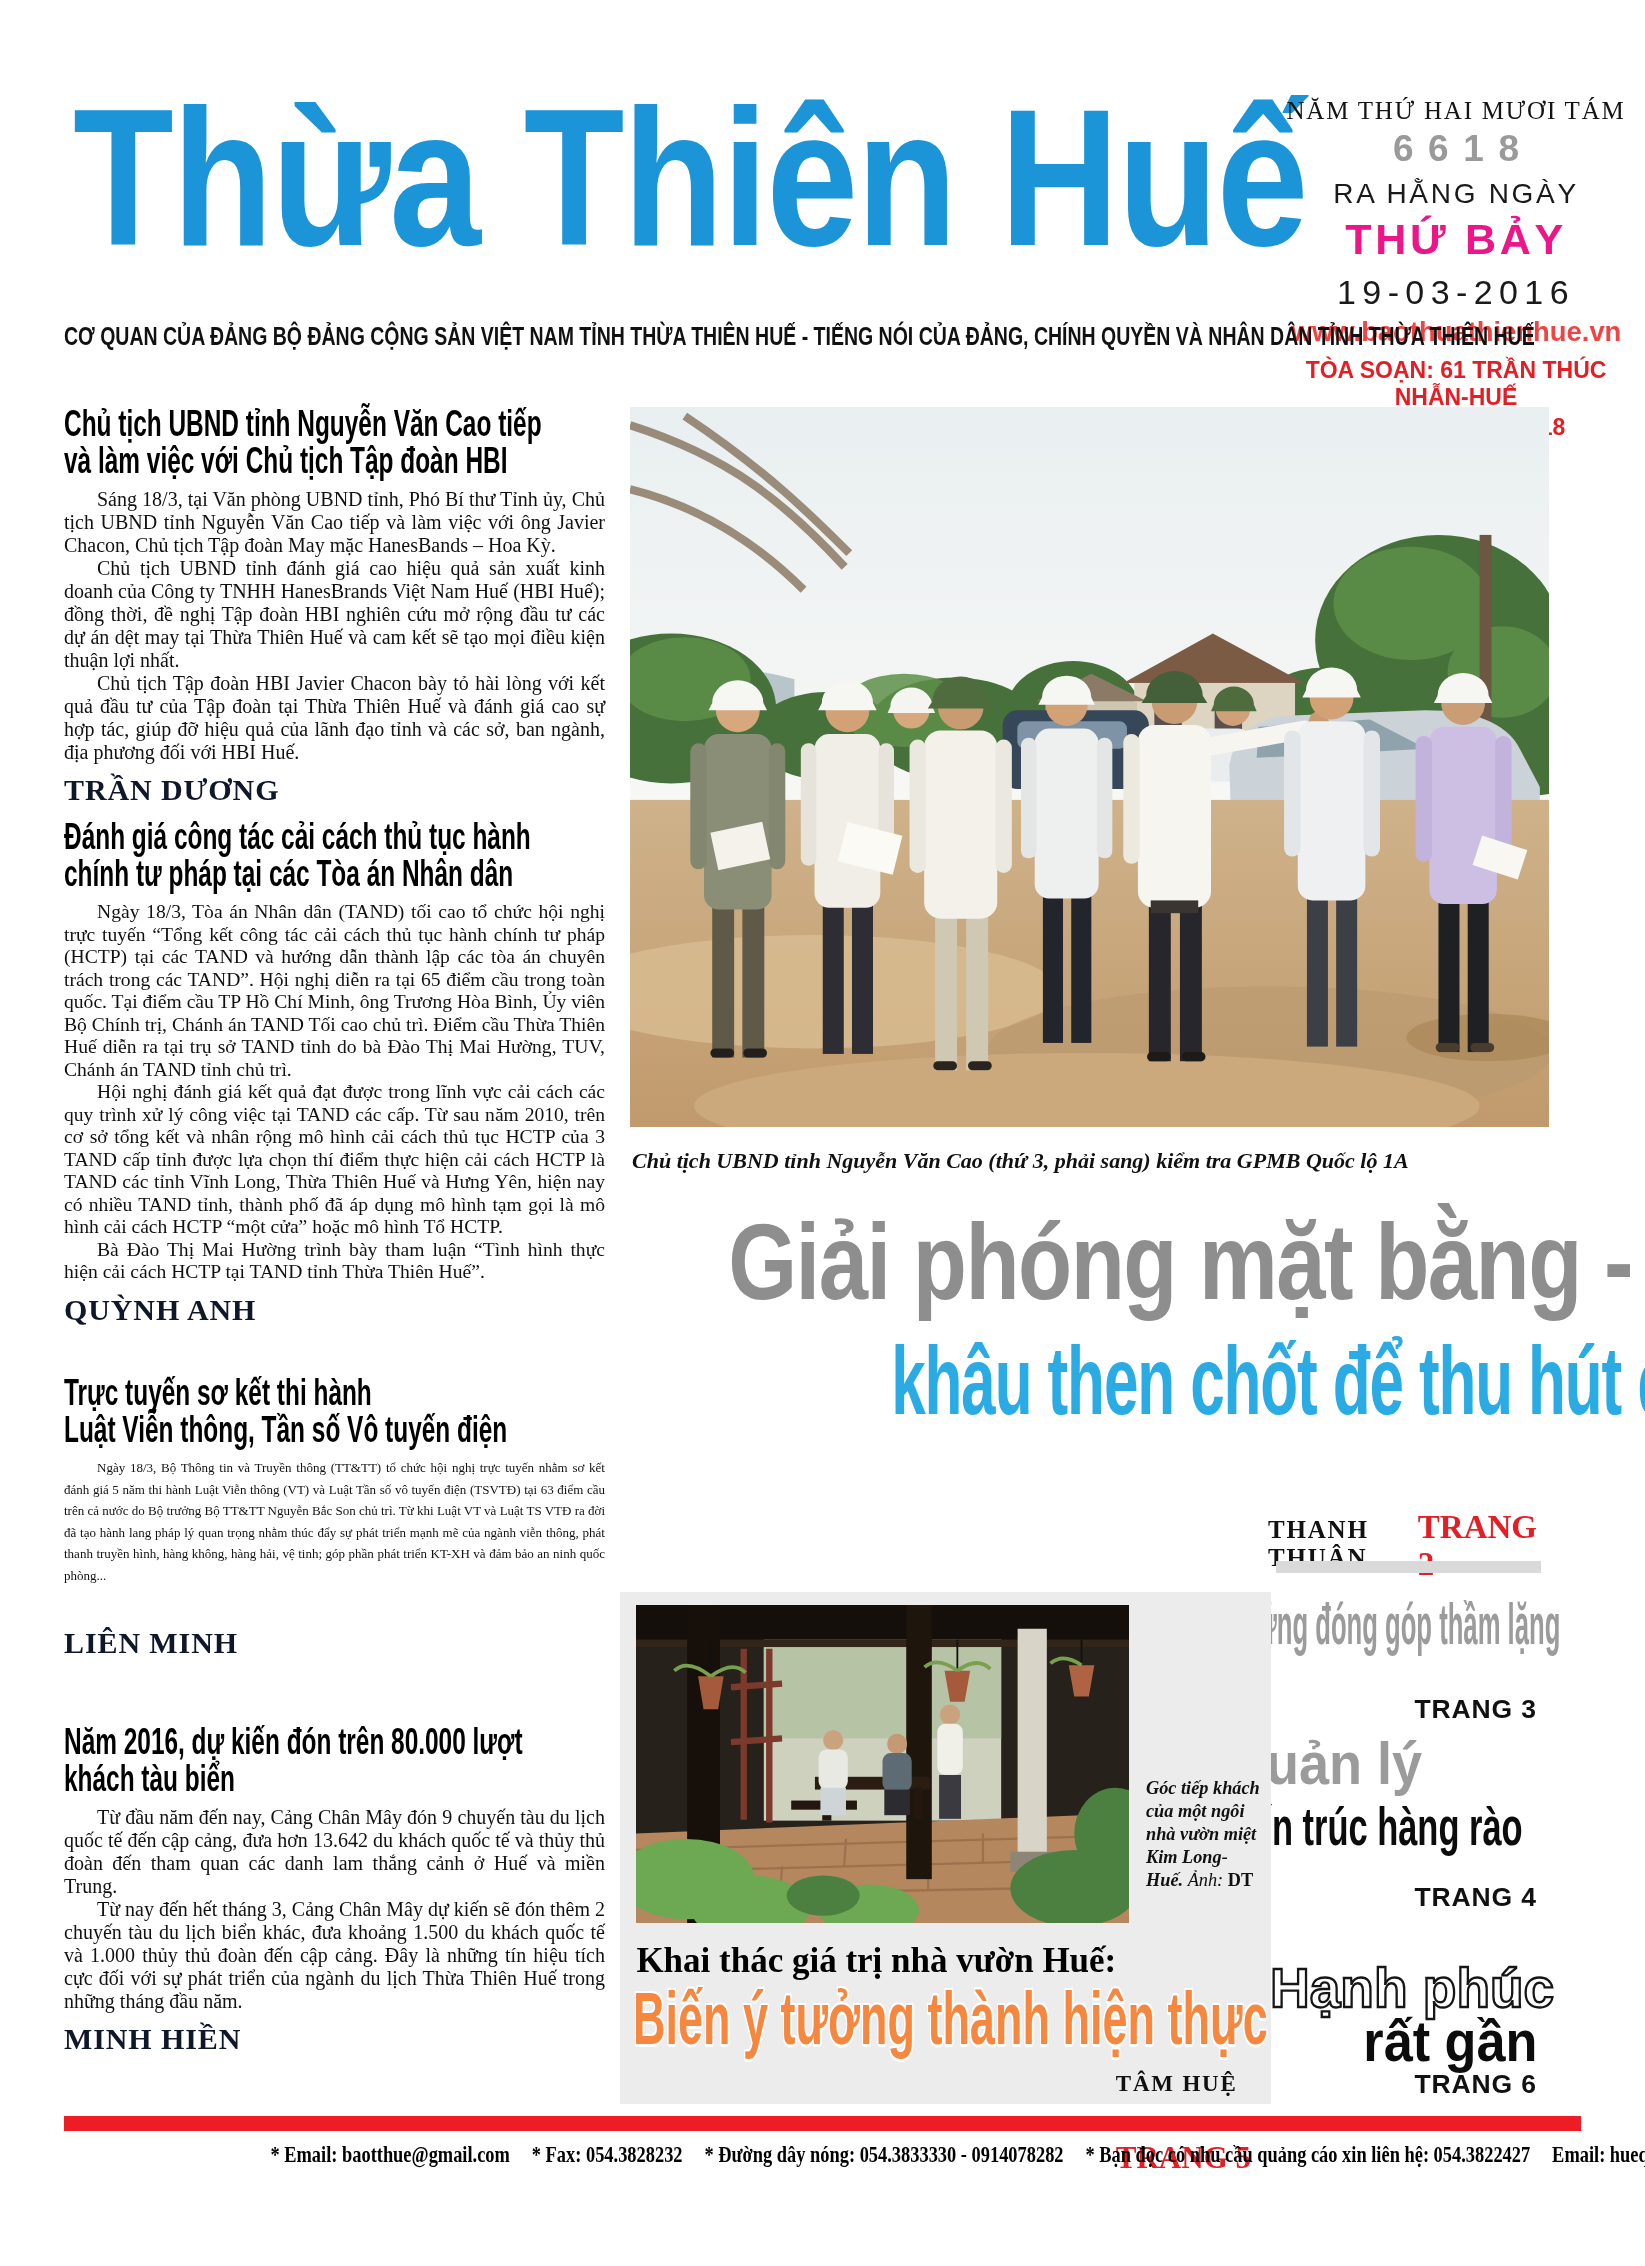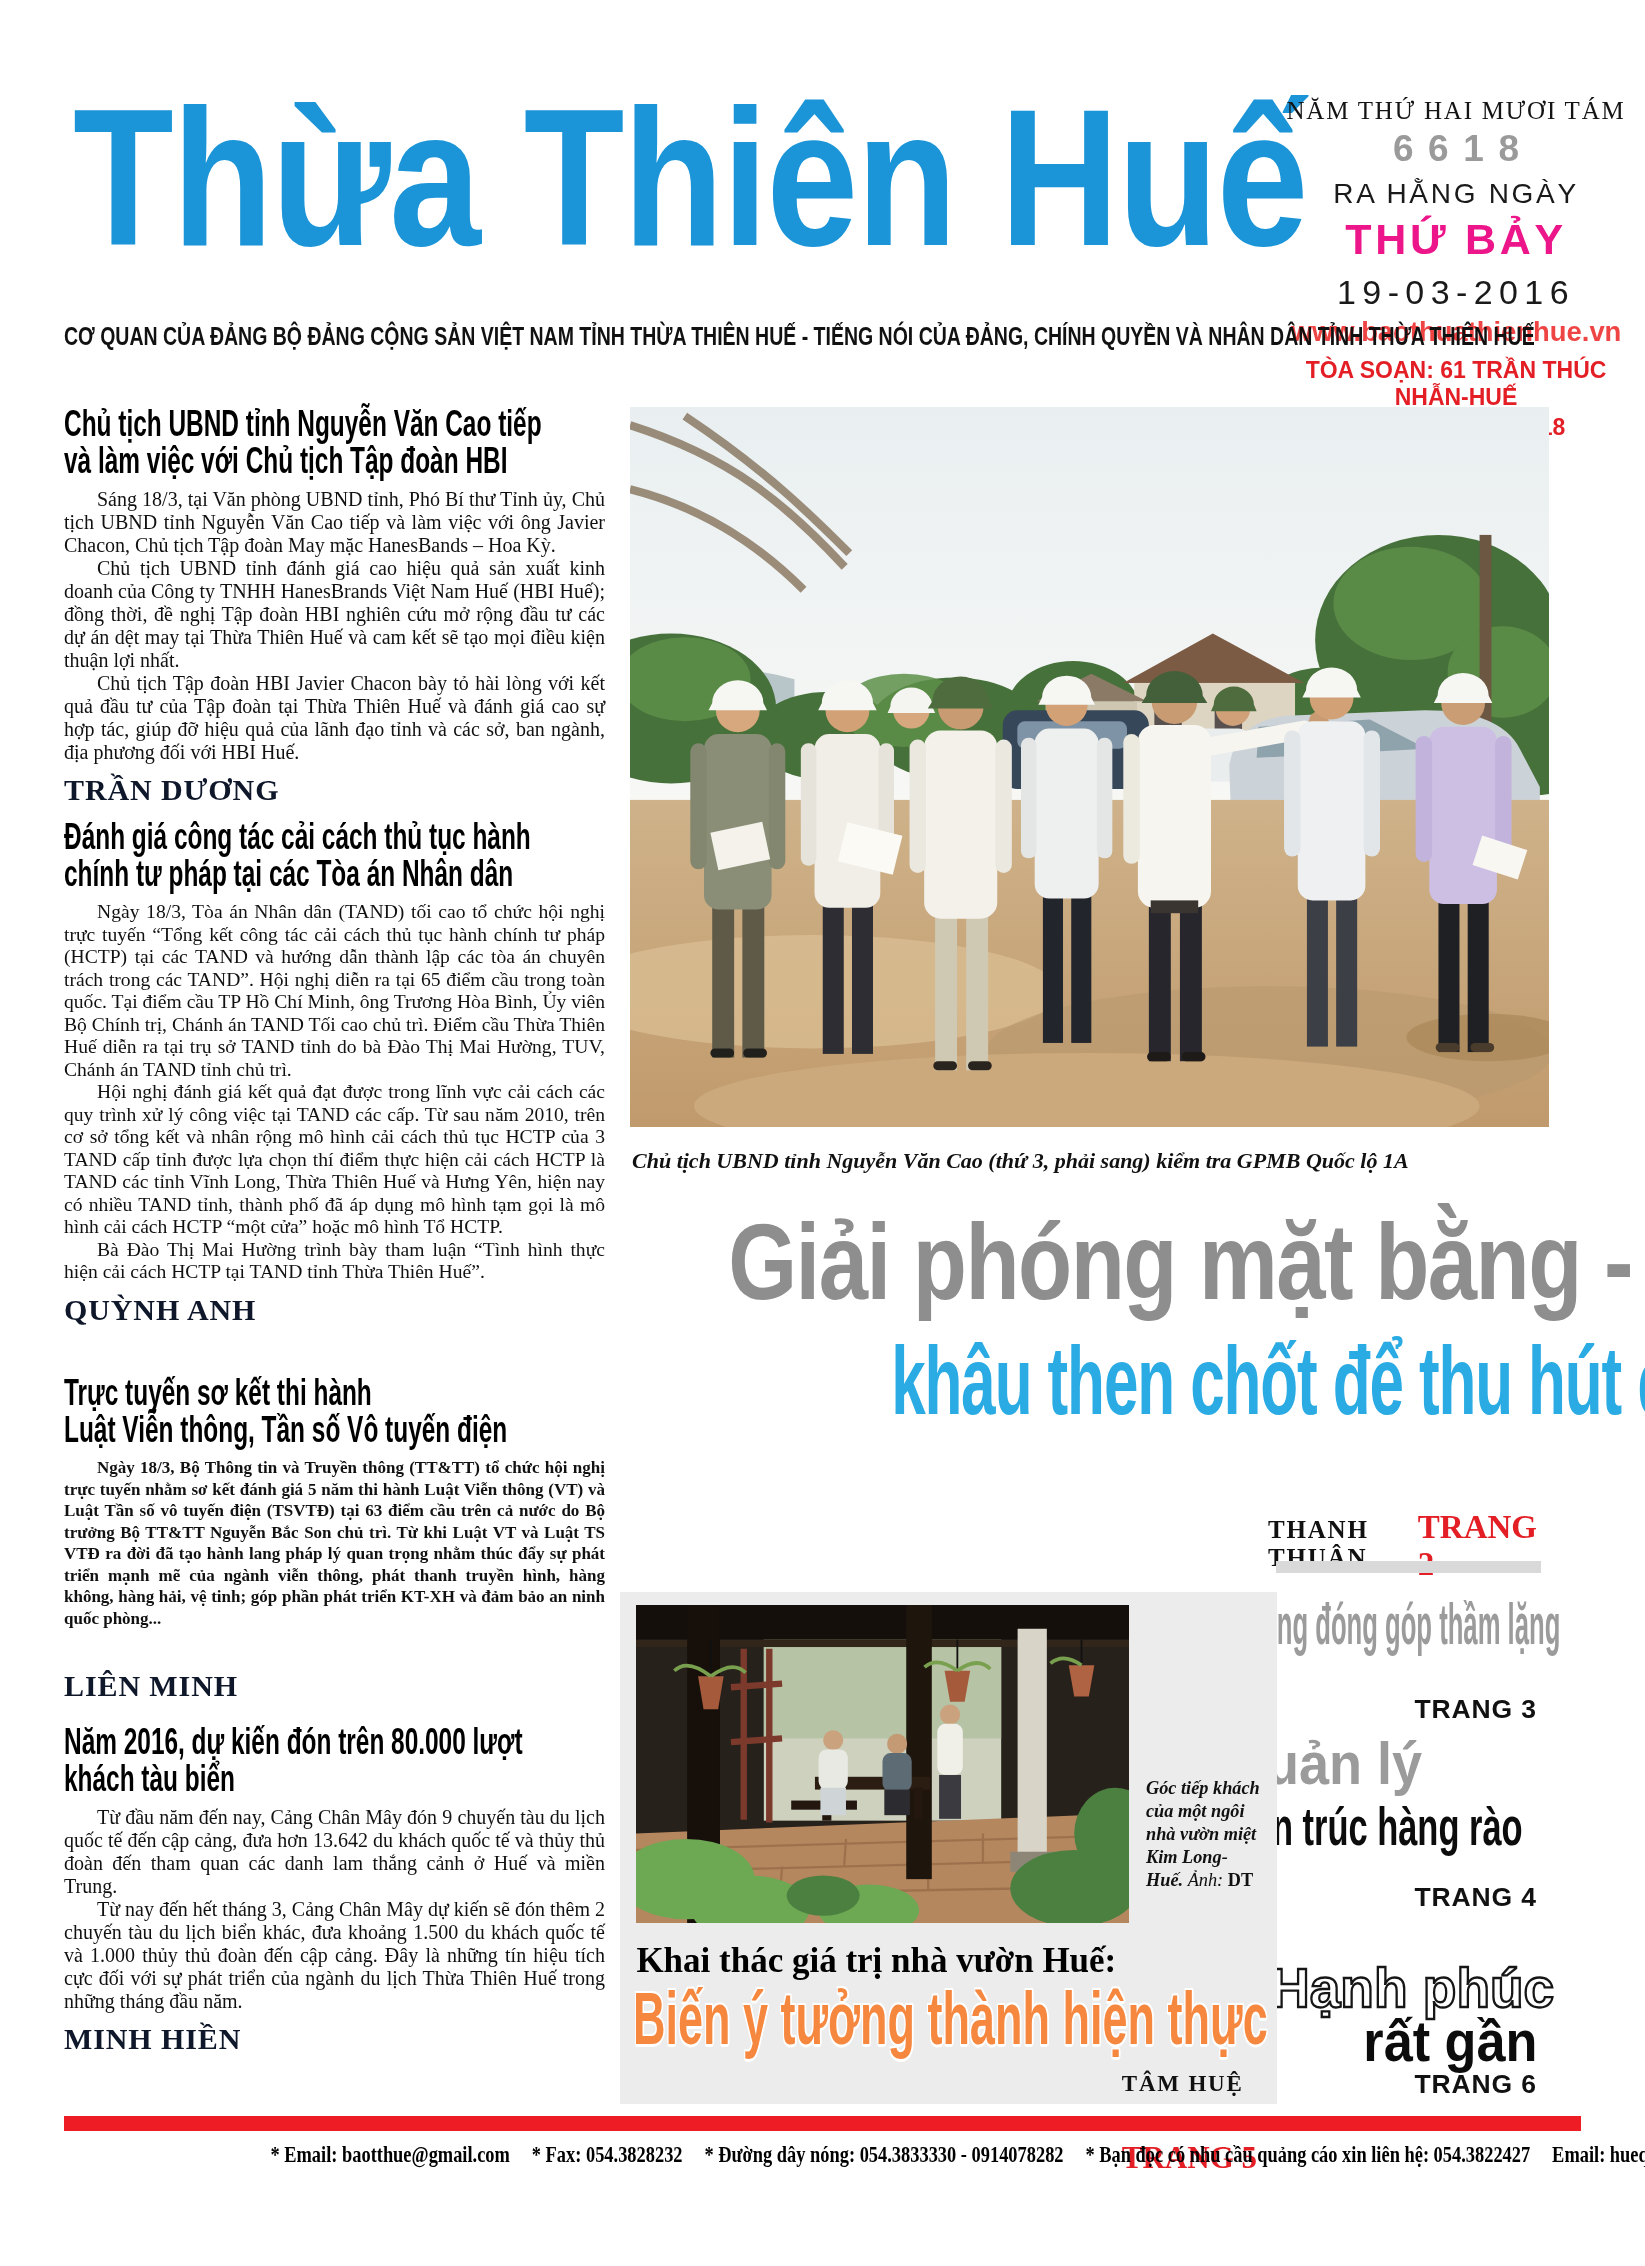--- a/index.html
+++ b/index.html
@@ -26,21 +26,21 @@
   
   .left-col{position:absolute;left:64px;top:405px;width:541px;}
   .left-col article{position:absolute;left:0;width:541px;}
   .art-1{top:0;} .art-2{top:413px;} .art-3{top:969px;} .art-4{top:1318px;}
   .left-col h2{margin:0 0 9.1px 0;width:822px;}
   .left-col h2 .inner{display:block;width:822px;white-space:pre-line;font-weight:bold;font-size:37px;
         line-height:37px;color:#000;transform:scaleX(.66);transform-origin:left top;}
   .left-col p{margin:0;font-family:"Liberation Serif",serif;font-size:20px;line-height:23px;
         text-align:justify;text-indent:33px;color:#111;}
   .art-2 p{font-size:19.6px;line-height:22.5px;}
-  .art-3 p{font-size:17px;line-height:21.5px;font-weight:bold;}
+  .art-3 p{font-size:13px;line-height:21.5px;}
   .byline{text-align:left;font-family:"Liberation Serif",serif;font-weight:bold;font-size:30px;
         letter-spacing:0.9px;margin-top:9.1px;padding-right:20px;color:#0f172a;}
   .art-3 .byline{margin-top:40px;}
 
   
   .main-photo{position:absolute;left:630px;top:407px;width:919px;height:720px;margin:0;
         background:#e3e9eb;overflow:hidden;}
   .main-photo svg{display:block;width:100%;height:100%;}
   .main-caption{position:absolute;left:632px;top:1148px;width:917px;font-family:"Liberation Serif",serif;
         font-style:italic;font-weight:bold;font-size:22px;color:#111;}
@@ -70,21 +70,21 @@
   .sb-title2b .inner{display:inline-block;white-space:nowrap;font-weight:bold;font-size:53px;line-height:1;
         color:#0c0c0c;transform:scaleX(.65);transform-origin:left top;}
   .sb-title3a{position:absolute;left:1270px;top:1961px;width:267px;text-align:right;}
   .sb-title3a .inner{display:inline-block;white-space:nowrap;font-weight:bold;font-size:55px;line-height:1;
         color:#ffffff;-webkit-text-stroke:2.3px #161616;text-shadow:0 0 0.9px #161616;text-align:right;}
   .sb-title3b{position:absolute;left:1270px;top:2012px;width:267px;text-align:right;}
   .sb-title3b .inner{display:inline-block;white-space:nowrap;font-weight:bold;font-size:58px;line-height:1;
         color:#0c0c0c;transform:scaleX(.9);transform-origin:right top;}
 
   
-  .garden-panel{position:absolute;left:620px;top:1592px;width:651px;height:512px;background:#ececec;padding-left:6px;}
+  .garden-panel{position:absolute;left:620px;top:1592px;width:651px;height:512px;background:#ececec;}
   .garden-photo{position:absolute;left:16.4px;top:12.8px;width:493px;height:318px;margin:0;overflow:hidden;background:#2a211a;}
   .garden-photo svg{display:block;width:100%;height:100%;}
   .garden-caption{position:absolute;left:526px;top:185px;width:115px;font-family:"Liberation Serif",serif;
         font-style:italic;font-weight:bold;font-size:18.3px;line-height:23px;color:#111;}
   .garden-caption .credit{font-style:italic;font-weight:normal;}
   .garden-caption .credit-name{font-style:normal;font-weight:bold;}
   .kicker{position:absolute;left:16.4px;top:349px;font-family:"Liberation Serif",serif;font-weight:bold;
         font-size:35px;color:#000;}
   .orange-hl{position:absolute;left:12.8px;top:387px;}
   .orange-hl .inner{display:inline-block;white-space:nowrap;font-weight:bold;font-size:75px;line-height:1.05;

